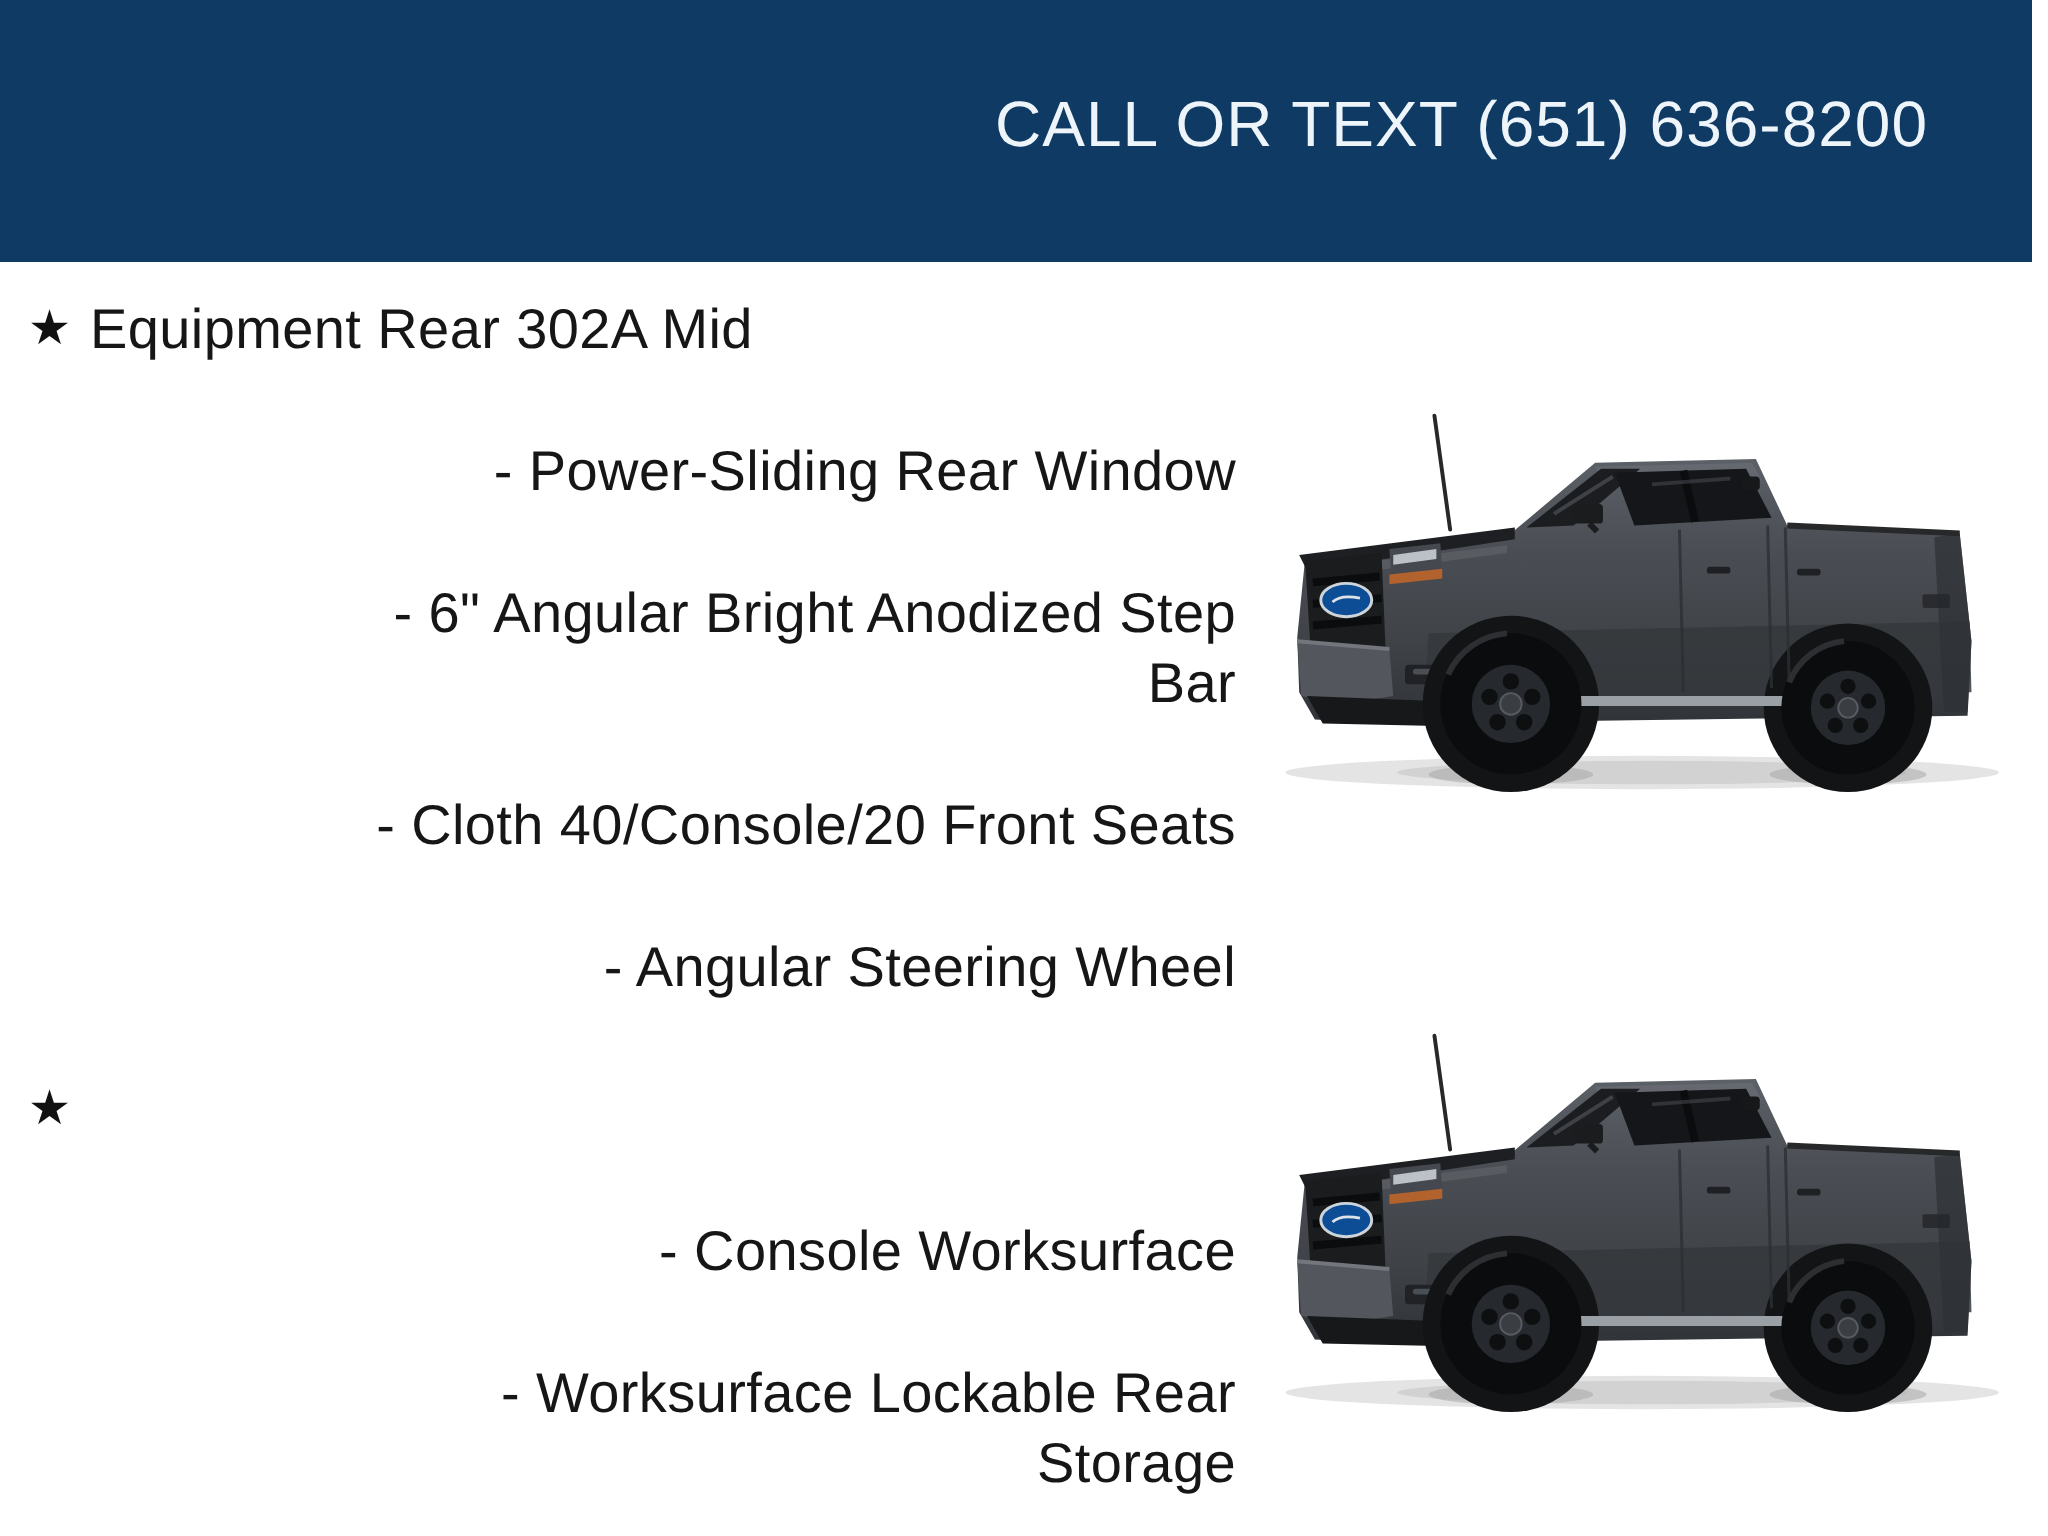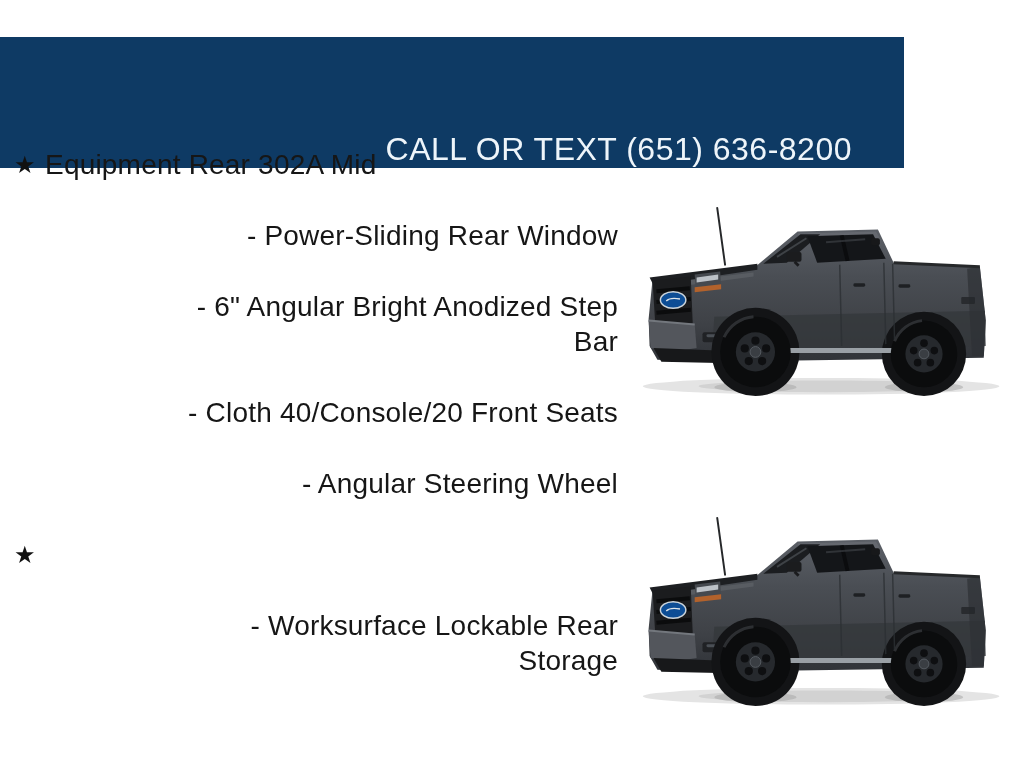--- a/index.html
+++ b/index.html
@@ -6,23 +6,23 @@
   html,body { width:1024px; height:768px; }
   body {
     font-family:"Liberation Sans","DejaVu Sans",sans-serif;
     background:#ffffff;
     overflow:hidden;
   }
   .page { position:relative; width:1024px; height:768px; background:#ffffff; }
 
   
   .topbar {
-    position:absolute; top:0; left:0; width:904px; height:131px;
+    position:absolute; top:0; left:0; width:1016px; height:131px;
     background:var(--header-bg,#0e3a64);
-    display:flex; align-items:flex-end; justify-content:flex-end;margin-top:37px;
+    display:flex; align-items:center; justify-content:flex-end;
   }
   .phone {
     color:var(--header-text,#eef5fa);
     font-size:32px; font-weight:400; letter-spacing:.5px;
     padding-right:52px; margin-top:-6px;
     white-space:nowrap;
   }
 
   
   .features {
@@ -65,20 +65,21 @@
       <p class="item">- 6" Angular Bright Anodized Step
 Bar</p>
       <p class="item">- Cloth 40/Console/20 Front Seats</p>
       <p class="item">- Angular Steering Wheel</p>
     </div>
 
     <div class="group">
       <p class="title-row">
         <span class="star">★</span>
       </p>
+      <p class="item">- Console Worksurface</p>
       <p class="item">- Worksurface Lockable Rear
 Storage</p>
     </div>
 
   </section>
 
   <svg class="defs-holder" aria-hidden="true">
     <defs>
       <linearGradient id="bodyGrad" x1="0" y1="0" x2="0" y2="1">
         <stop offset="0%" stop-color="#5c6067"></stop>

